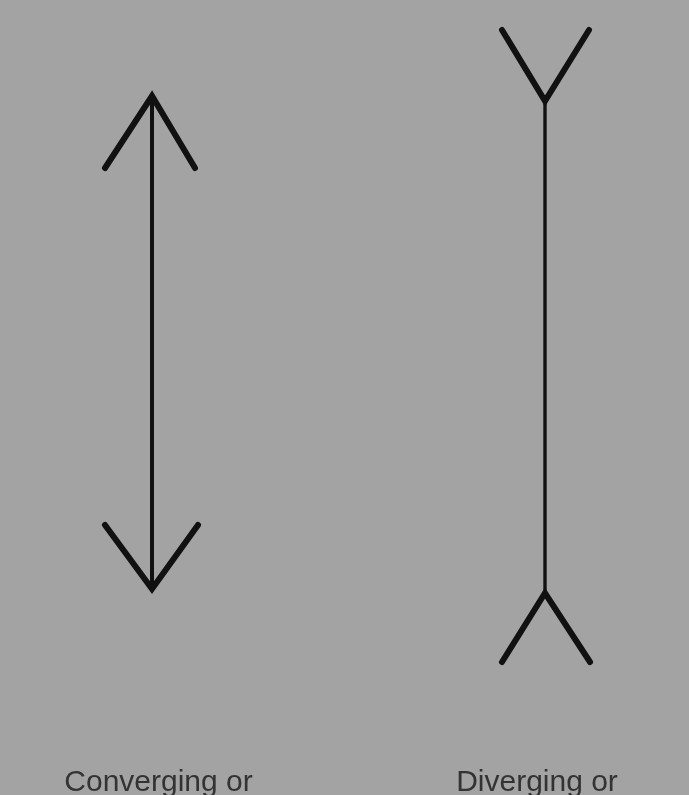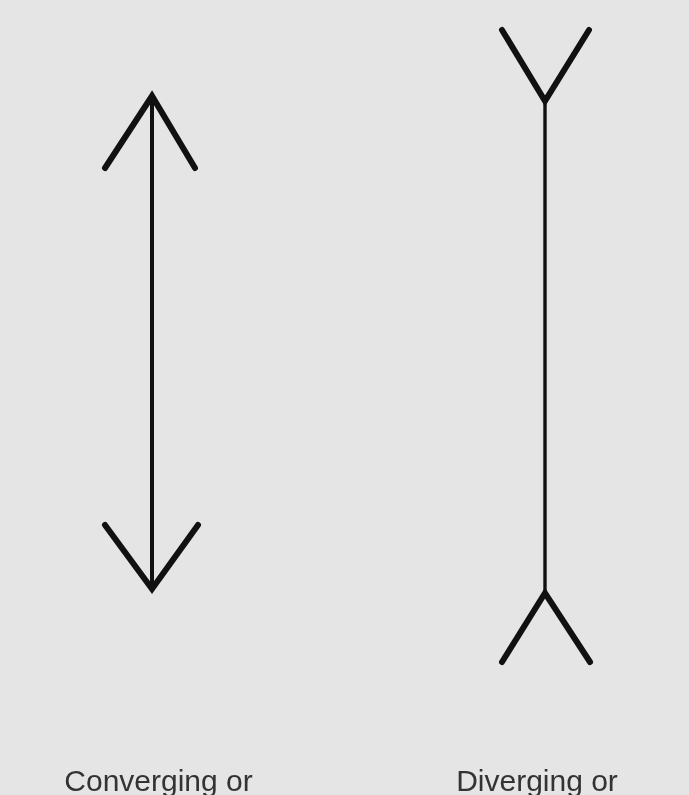--- a/index.html
+++ b/index.html
@@ -11,21 +11,21 @@
     width: 689px;
     height: 795px;
     font-family: "Liberation Sans", sans-serif;
     overflow: hidden;
     position: relative;
   }
   #figure-root {
     position: relative;
     width: 689px;
     height: 795px;
-    background: #e5e5e5;
+    background: #a3a3a3;
   }
   .diagram-svg {
     position: absolute;
     left: 0;
     top: 0;
     width: 689px;
     height: 795px;
     display: block;
   }
   .caption-layer {

